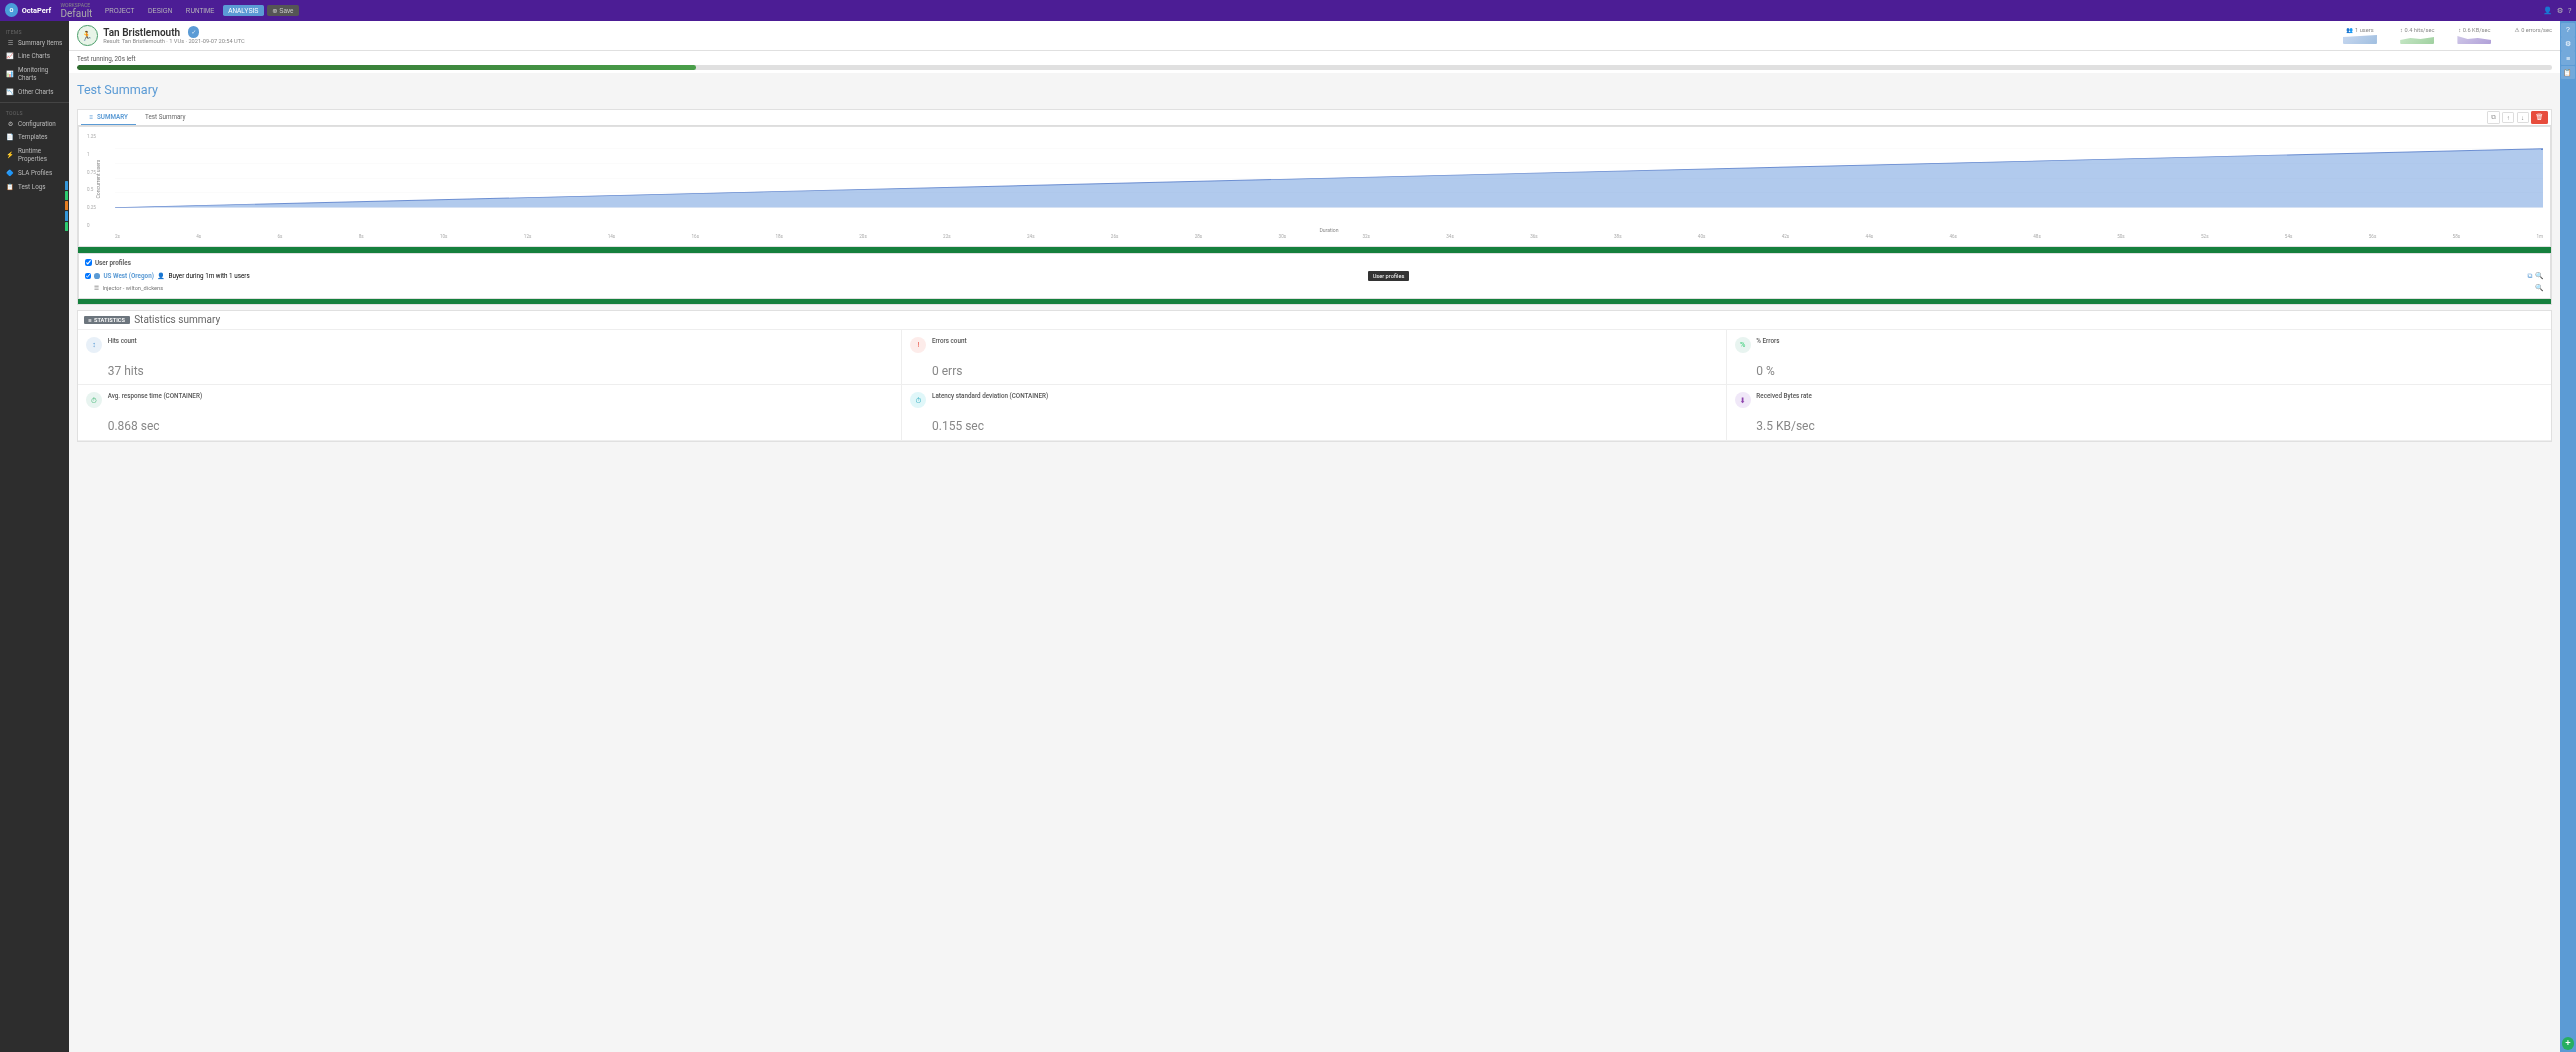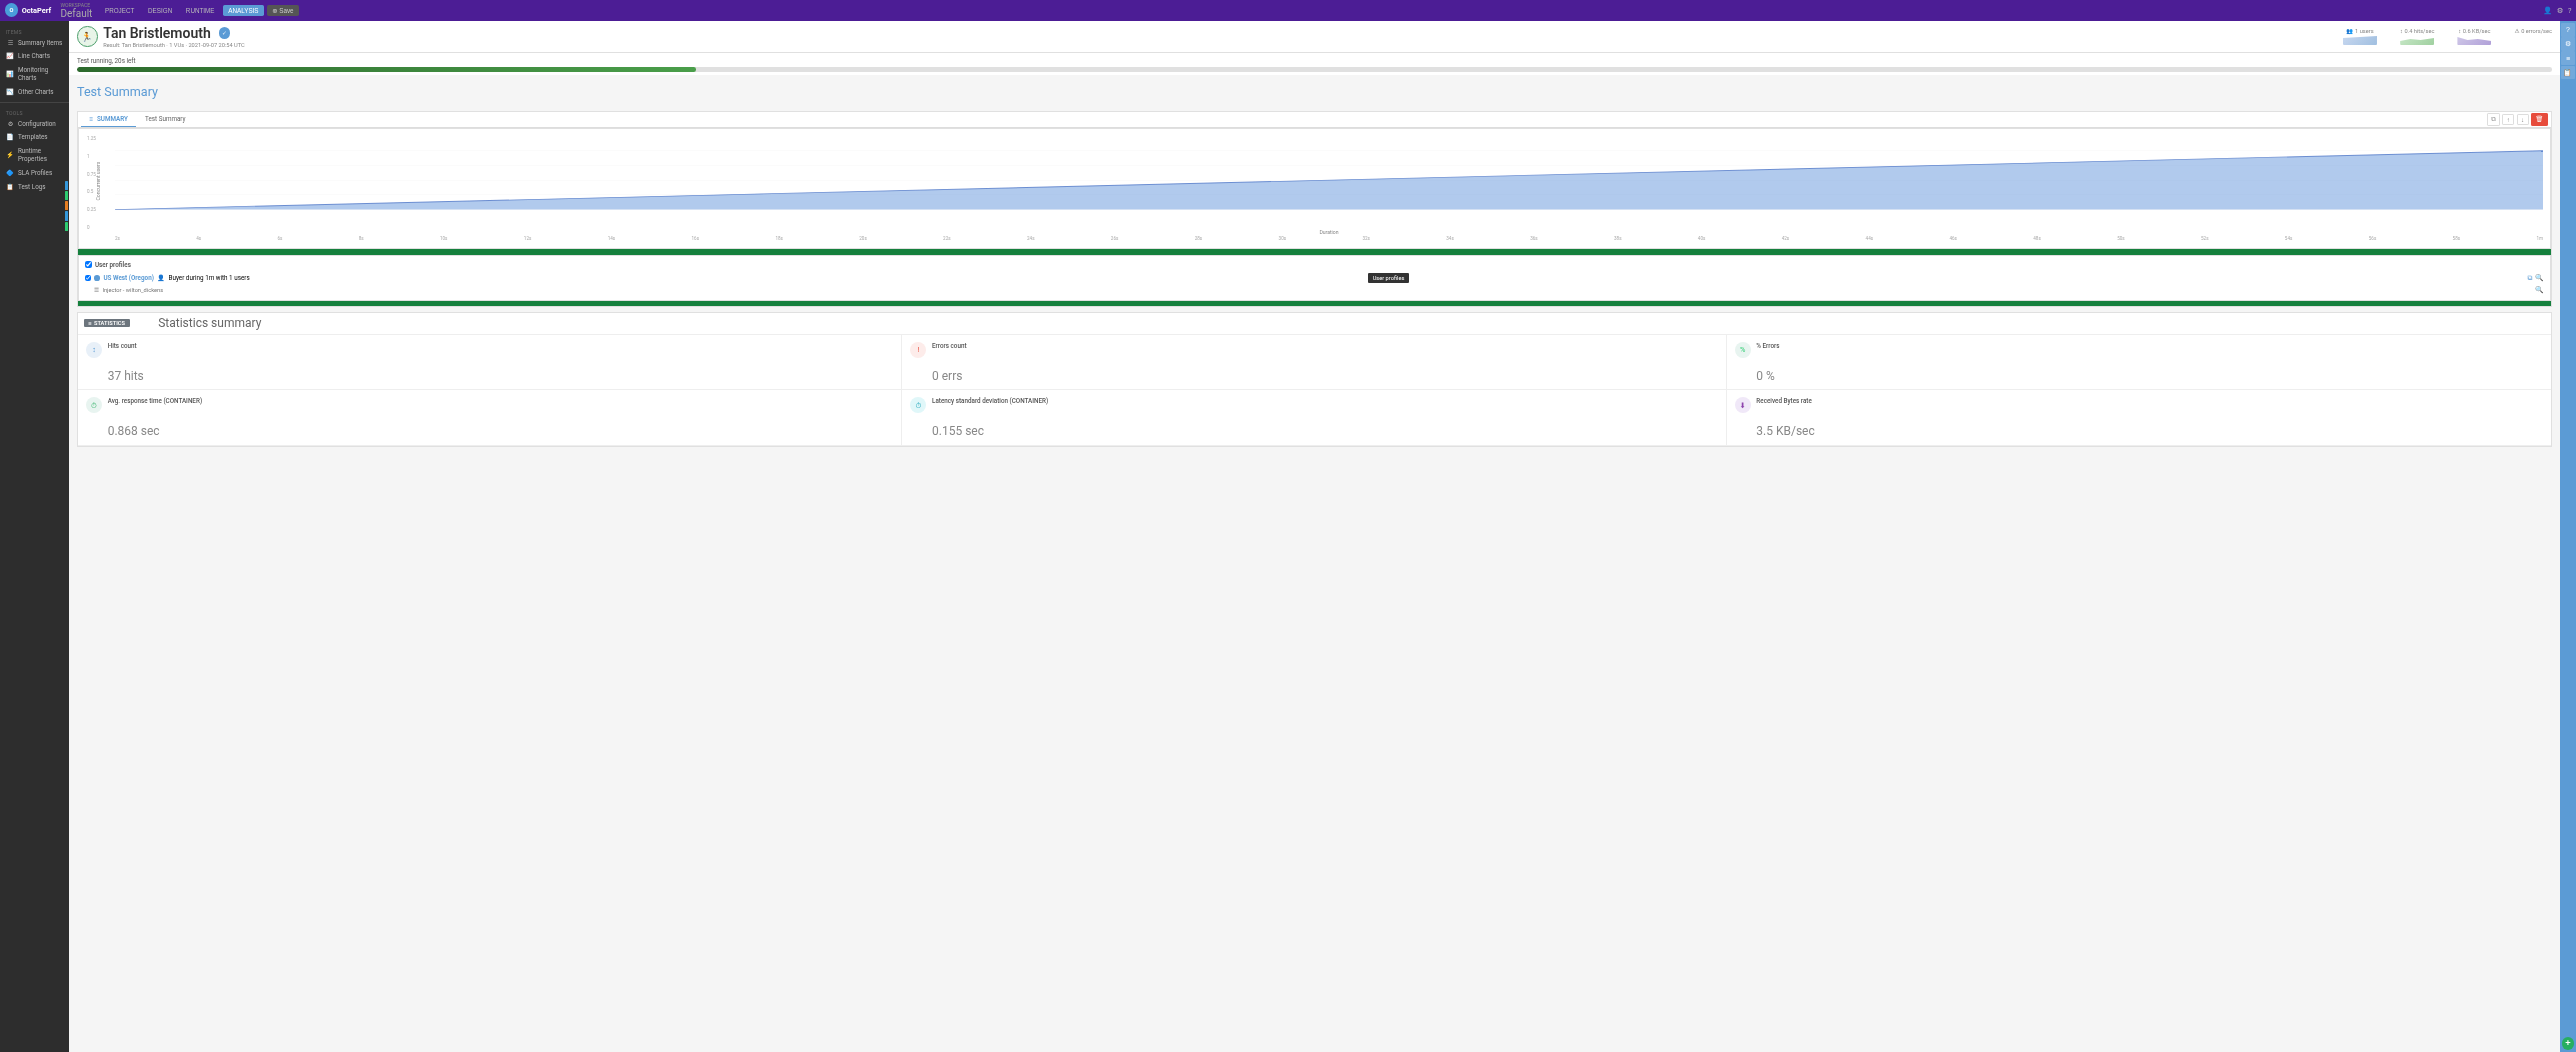--- a/index.html
+++ b/index.html
@@ -26,21 +26,21 @@
     .sidebar-item { display: flex; align-items: center; gap: 3.4px; padding: 2.9px 5.7px; cursor: pointer; font-size: 6.3px; color: #bbb; border-left: 1.1px solid transparent; }
     .sidebar-item .icon { font-size: 6.3px; width: 8px; text-align: center; }
     .sidebar-divider { height: 0.6px; background: #444; margin: 3.4px 0; }
 
     
     .content { flex: 1; overflow-y: auto; background: #f5f5f5; }
 
     
     .content-header { background: #fff; border-bottom: 0.6px solid #e0e0e0; padding: 4.6px 8px; display: flex; align-items: center; gap: 5.7px; }
     .test-avatar { width: 20.6px; height: 20.6px; background: #e8f4e8; border-radius: 50%; display: flex; align-items: center; justify-content: center; font-size: 9.2px; color: #4a9e6a; border: 1.1px solid #4a9e6a; }
-    .test-name { font-size: 14px; font-weight: 600; color: #333; }
+    .test-name { font-size: 10px; font-weight: 600; color: #333; }
     .test-sub { font-size: 5.7px; color: #888; margin-top: 0.6px; }
     .status-badge { width: 11.4px; height: 11.4px; background: #5b9bd5; border-radius: 50%; display: flex; align-items: center; justify-content: center; color: #fff; font-size: 5.7px; margin-left: 3.4px; }
     .header-stats { margin-left: auto; display: flex; gap: 23px; }
     .stat-item { display: flex; flex-direction: column; align-items: center; gap: 1.1px; }
     .stat-label { font-size: 5.7px; color: #888; display: flex; align-items: center; gap: 1.7px; }
     .stat-mini-chart { width: 34px; height: 10.3px; position: relative; }
 
     
     .progress-container { background: #fff; padding: 3.4px 8px; }
     .progress-bar { height: 4.6px; background: #e0e0e0; border-radius: 2.3px; overflow: hidden; }
@@ -356,21 +356,21 @@
             </div>
           </div>
         </div>
 
         <div class="stats-section">
           <div class="stats-header">
             <div class="stats-badge">
               <span>≡</span>
               <span>STATISTICS</span>
             </div>
-            <span style="font-size:12px;color:#666;margin-left:24px;">Statistics summary</span>
+            <span style="font-size:10px;color:#666;">Statistics summary</span>
           </div>
           <div class="stats-grid">
             <div class="stat-card">
               <div class="stat-icon-circle stat-icon-blue">↕</div>
               <div>
                 <div class="stat-card-title">Hits count</div>
                 <div class="stat-card-value">37 hits</div>
               </div>
             </div>
             <div class="stat-card">

